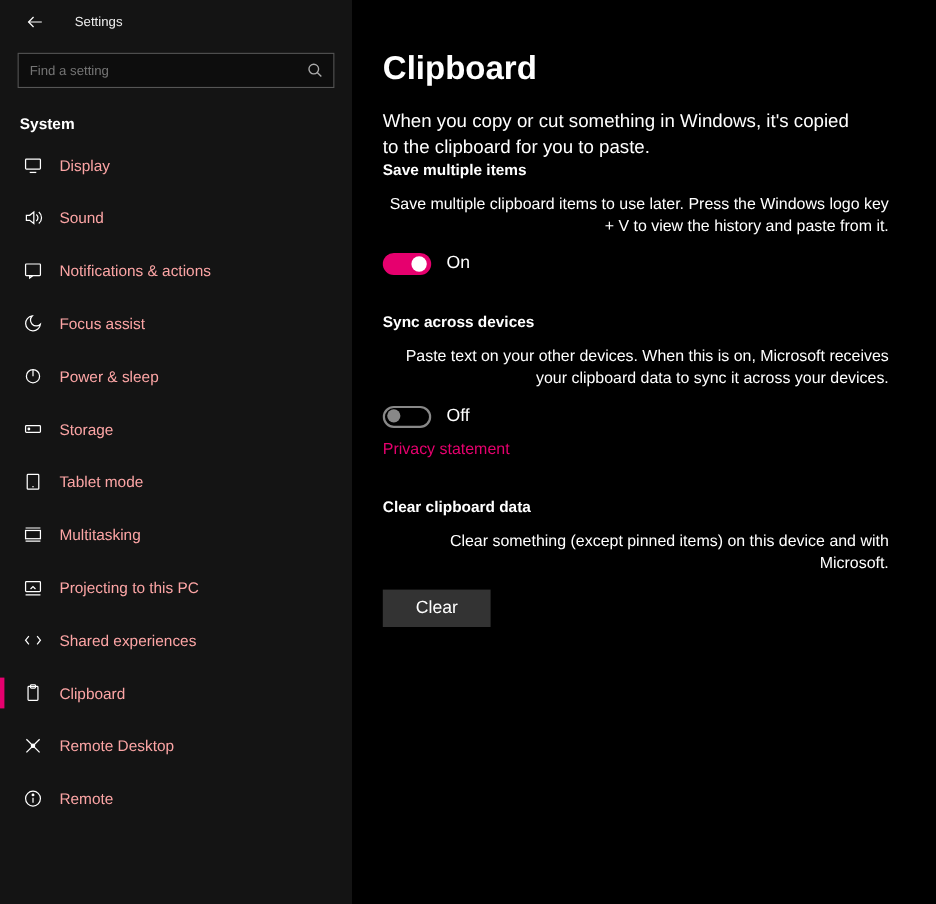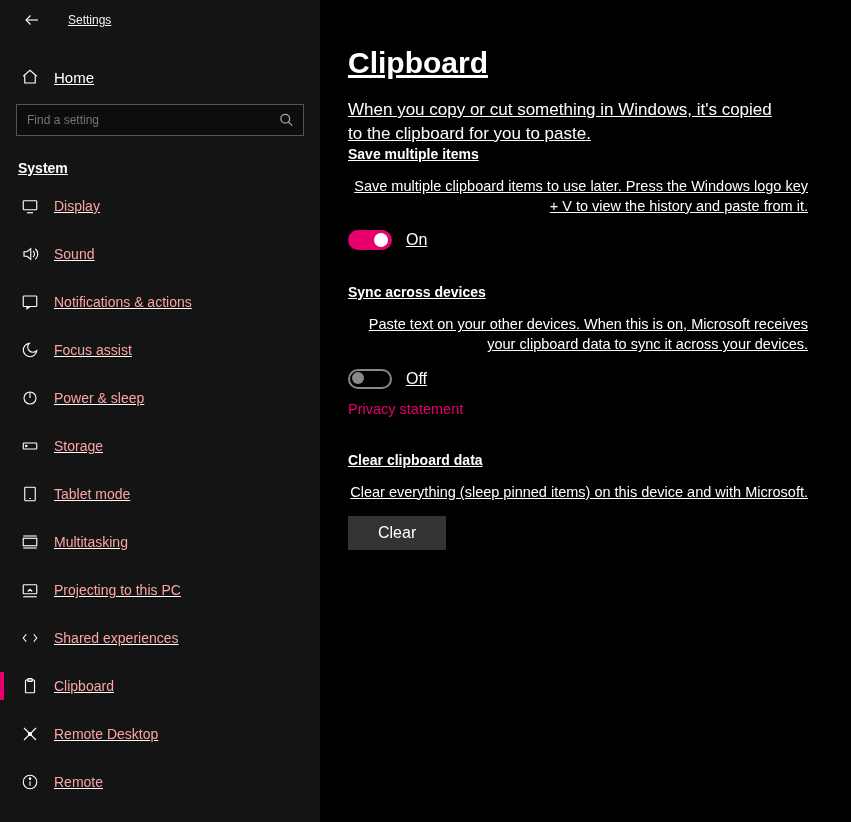--- a/index.html
+++ b/index.html
@@ -2,21 +2,21 @@
 <html><head>
 <meta charset="utf-8">
 <style>
   * { box-sizing: border-box; margin: 0; padding: 0; }
   html, body {
     width: 851px; height: 822px;
     font-family: "Segoe UI", Arial, sans-serif;
     background: #000; color: #fff;
     overflow: hidden;
   }
-  .app { display: flex; width: 100%; height: 100%; text-decoration: underline; }
+  .app { display: flex; width: 100%; height: 100%; }
 
   
   .sidebar {
     width: 320px; height: 100%;
     background: rgba(255,255,255,0.08);
     position: relative;
     display: flex; flex-direction: column;
   }
   .titlebar {
     display: flex; align-items: center;
@@ -131,29 +131,20 @@
     <div class="titlebar">
       <div class="back-btn">
         <svg width="18" height="18" viewBox="0 0 24 24" fill="none" stroke="#fff" stroke-width="1.5">
           <line x1="20" y1="12" x2="4" y2="12"></line>
             <polyline points="10 18 4 12 10 6"></polyline>
         </svg>
       </div>
       <div class="title-text">Settings</div>
     </div>
 
-    <div class="home-row">
-      <span class="icon">
-        <svg width="18" height="18" viewBox="0 0 24 24" fill="none" stroke="#fff" stroke-width="1.5">
-          <path d="M3 11 L12 3 L21 11"></path>
-            <path d="M5 10 V20 H19 V10"></path>
-        </svg>
-      </span>
-      <span class="label">Home</span>
-    </div>
 
     <div class="search-wrap">
       <div class="search-box">
         <input class="search" type="text" placeholder="Find a setting" style="">
         <span class="search-icon">
           <svg width="15" height="15" viewBox="0 0 24 24" fill="none" stroke="#aaa" stroke-width="2">
             <circle cx="10" cy="10" r="7"></circle>
               <line x1="21" y1="21" x2="15" y2="15"></line>
           </svg>
         </span>
@@ -323,17 +314,17 @@
         <div class="toggle off">
           <div class="knob"></div>
         </div>
         <div class="toggle-label">Off</div>
       </div>
       <span class="link">Privacy statement</span>
     </div>
 
     <div class="section">
       <div class="section-title">Clear clipboard data</div>
-      <div class="section-desc">Clear everything (sleep pinned items) on this device and with Microsoft.</div>
+      <div class="section-desc">Clear something (except pinned items) on this device and with Microsoft.</div>
       <button class="btn">Clear</button>
     </div>
   </div>
 </div>
 
 </body></html>

